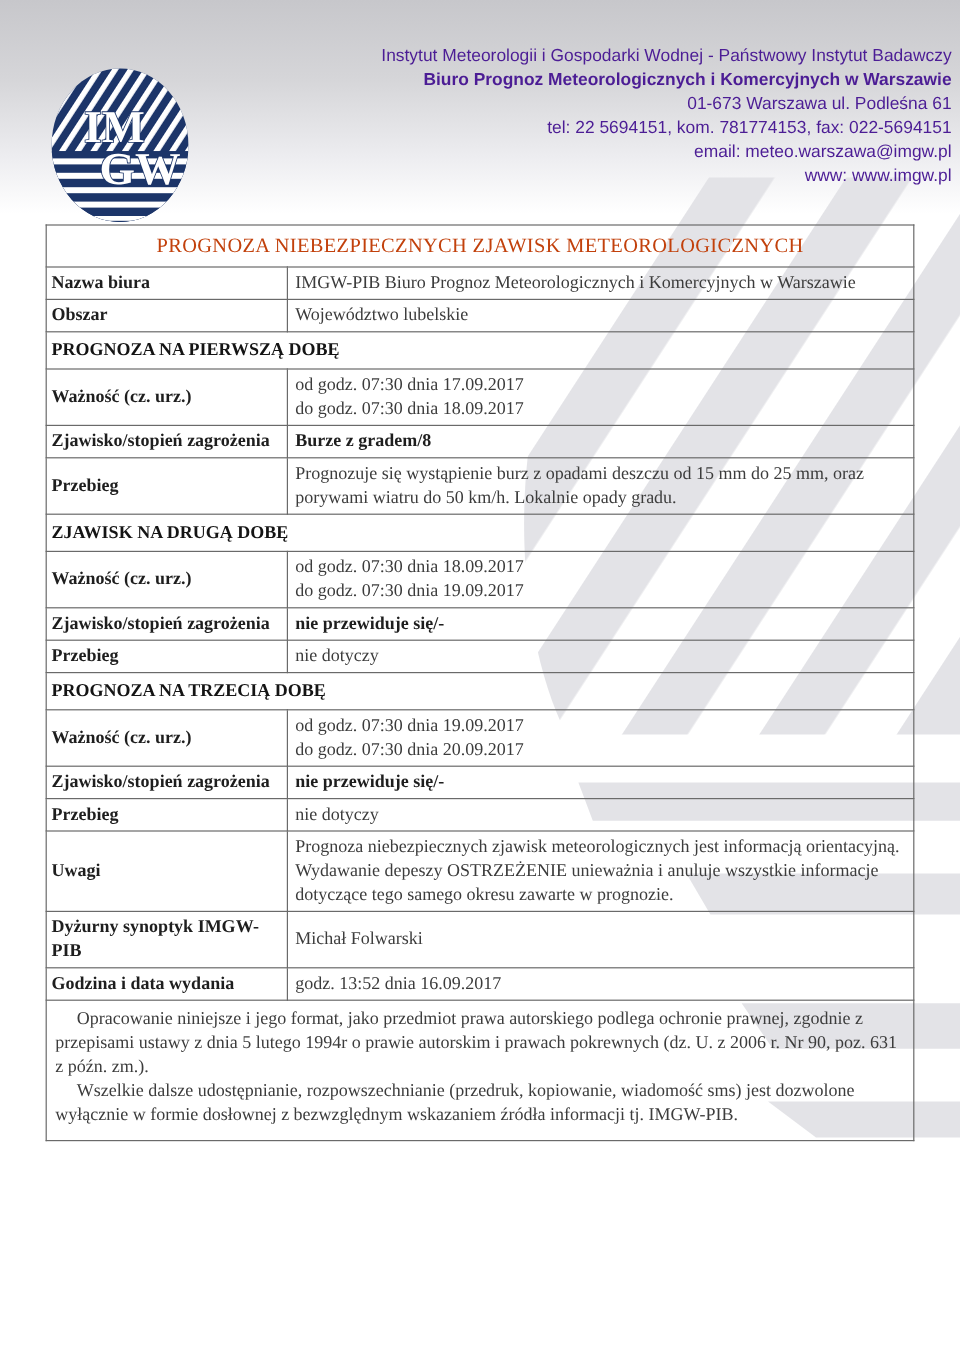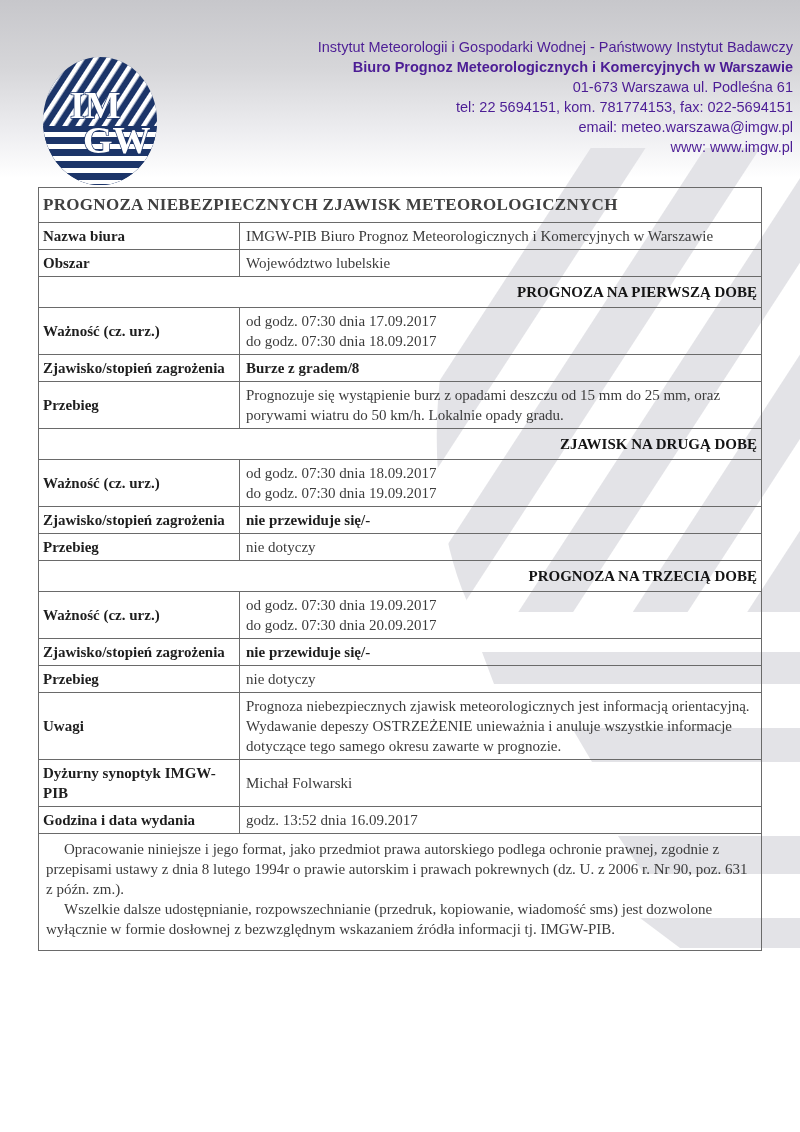--- a/index.html
+++ b/index.html
@@ -22,24 +22,24 @@
   .logo{position:absolute;left:42px;top:56px;}
   
   .sheet{position:absolute;left:38px;top:187px;width:724px;}
   table.doc{border-collapse:collapse;width:100%;background:transparent;}
   td{
     border:1px solid #6a6a6a;padding:3px 6px;
     font-size:15px;line-height:20px;color:#3c3c3c;vertical-align:middle;
   }
   td.lbl{font-weight:bold;color:#1e1e1e;width:190px;padding-left:4px;}
   td.title{
-    color:#404040;font-weight:bold;font-size:17px;letter-spacing:.3px;
-    text-align:left;padding:7px 4px;
+    color:#c2410c;font-weight:normal;font-size:17px;letter-spacing:.3px;
+    text-align:center;padding:7px 4px;
   }
-  td.sec{font-weight:bold;color:#141414;text-align:right;padding:5px 4px;}
+  td.sec{font-weight:bold;color:#141414;text-align:left;padding:5px 4px;}
   td.b{font-weight:bold;color:#1e1e1e;}
   .copyright{
     border:1px solid #6a6a6a;border-top:none;padding:5px 9px 11px 7px;
     font-size:15px;line-height:20px;color:#3c3c3c;background:transparent;
   }
   .copyright p{margin:0;text-indent:18px;}
 </style>
 </head>
 <body>
 
@@ -179,16 +179,16 @@
       <td>Michał Folwarski</td>
     </tr>
     <tr>
       <td class="lbl">Godzina i data wydania</td>
       <td>godz. 13:52 dnia 16.09.2017</td>
     </tr>
     </tbody>
   </table>
 
   <div class="copyright">
-    <p>Opracowanie niniejsze i jego format, jako przedmiot prawa autorskiego podlega ochronie prawnej, zgodnie z przepisami ustawy z dnia 8 lutego 1994r o prawie autorskim i prawach pokrewnych (dz. U. z 2006 r. Nr 90, poz. 631 z późn. zm.).</p>
+    <p>Opracowanie niniejsze i jego format, jako przedmiot prawa autorskiego podlega ochronie prawnej, zgodnie z przepisami ustawy z dnia 5 lutego 1994r o prawie autorskim i prawach pokrewnych (dz. U. z 2006 r. Nr 90, poz. 631 z późn. zm.).</p>
     <p>Wszelkie dalsze udostępnianie, rozpowszechnianie (przedruk, kopiowanie, wiadomość sms) jest dozwolone wyłącznie w formie dosłownej z bezwzględnym wskazaniem źródła informacji tj. IMGW-PIB.</p>
   </div>
 </main>
 
 </body></html>

